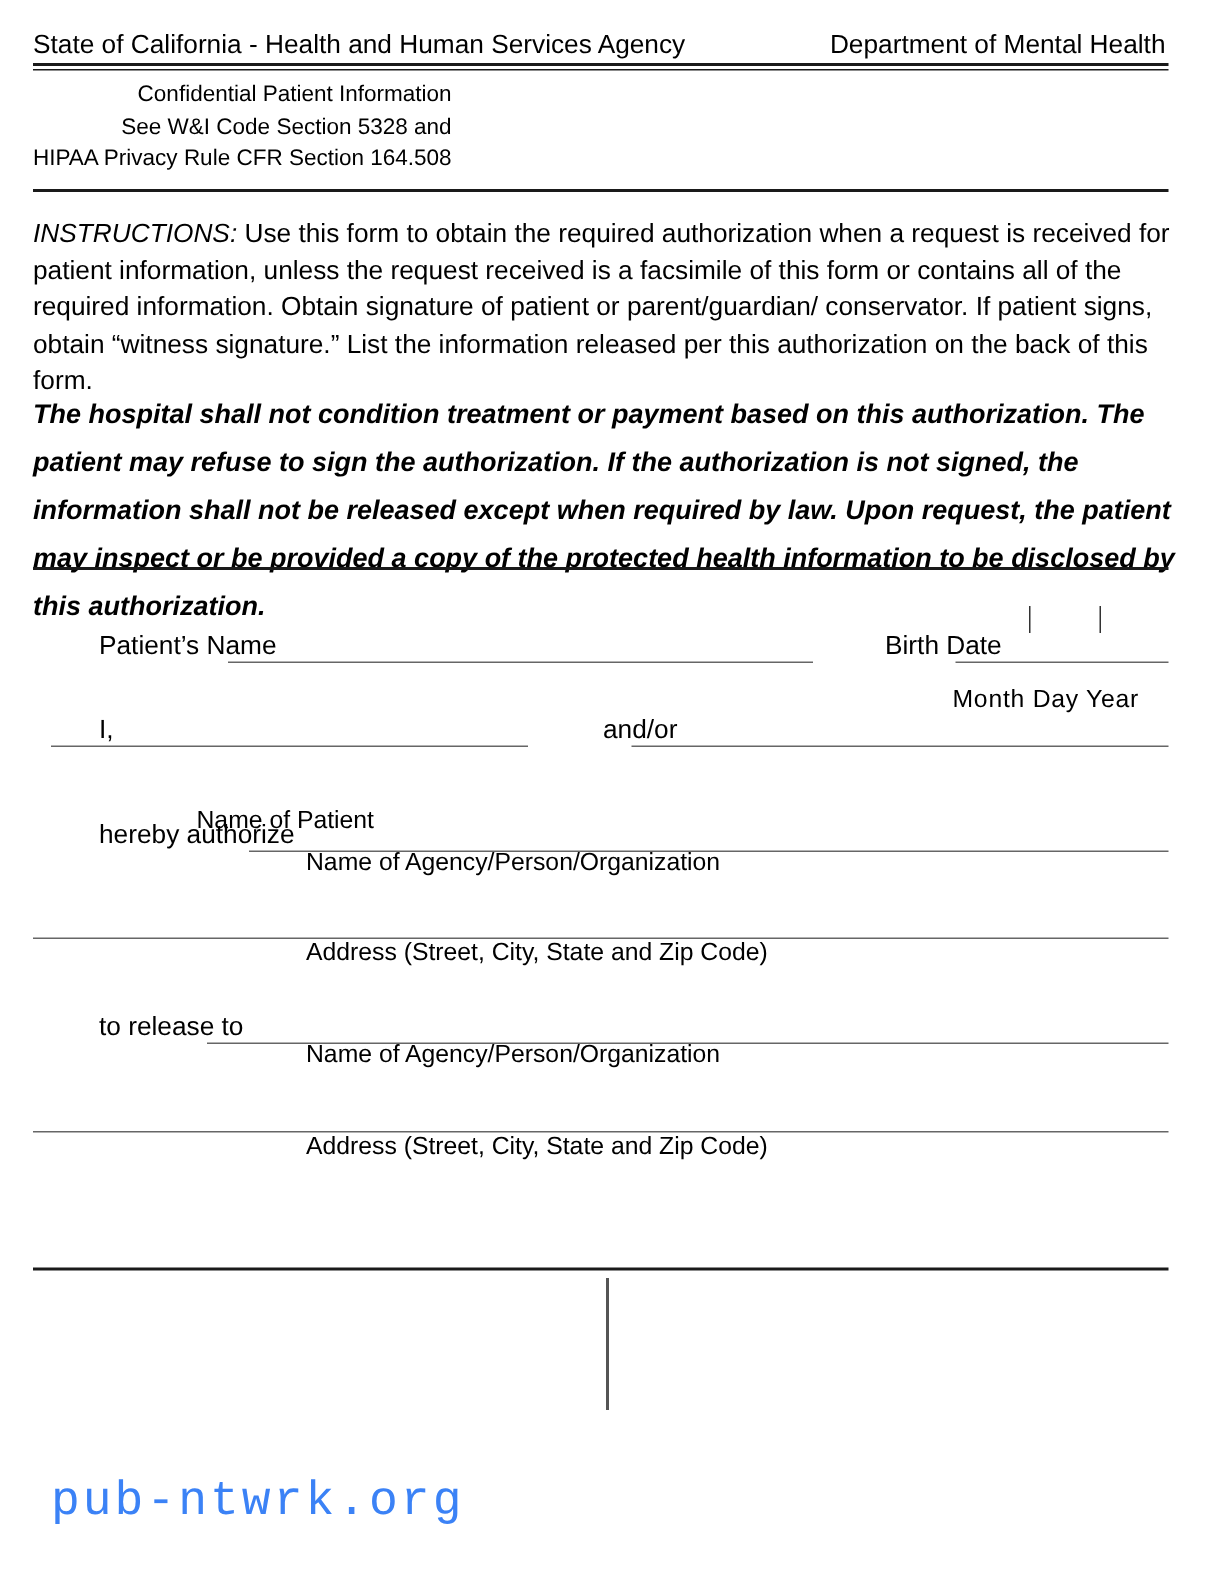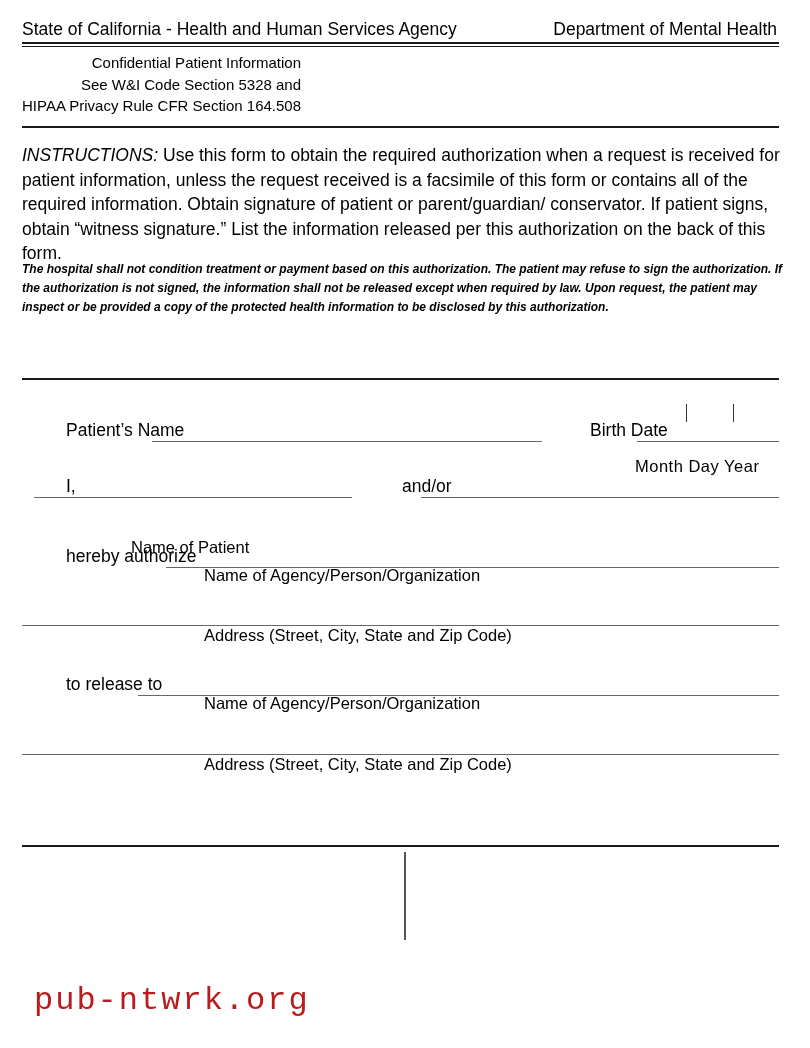--- a/index.html
+++ b/index.html
@@ -104,22 +104,22 @@
   }
   .instructions .lead {
     font-style: italic;
   }
 
   .notice {
     position: absolute;
     left: 22px;
     top: 260px;
     width: 762px;
-    font-size: 12px;
-    line-height: 19px;
+    font-size: 18px;
+    line-height: 32px;
     font-weight: bold;
     font-style: italic;
   }
 
   .rule-under-notice {
     top: 378px;
   }
 
   
   .fld-label {
@@ -204,21 +204,21 @@
   }
 
   
   .watermark {
     position: absolute;
     left: 34px;
     top: 982px;
     font-family: "Liberation Mono", "DejaVu Sans Mono", monospace;
     font-size: 32px;
     letter-spacing: 2px;
-    color: #b91c1c;
+    color: #3b82f6;
     white-space: nowrap;
   }
 </style>
 </head>
 <body>
 
 <div class="page">
 
   <div class="hdr-row">
     <span class="hdr-left">State of California - Health and Human Services Agency</span>

